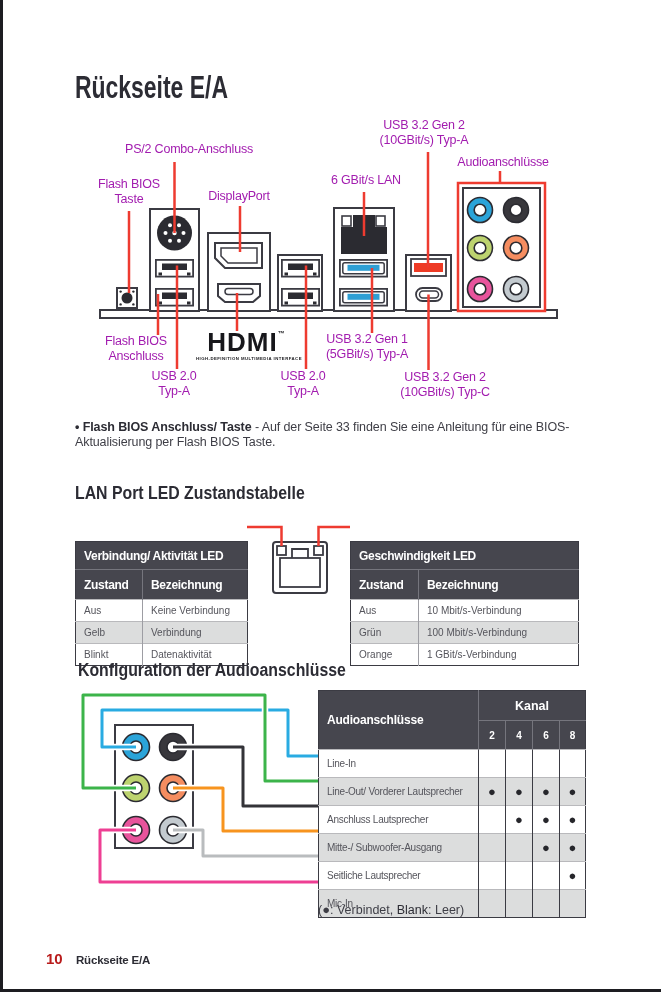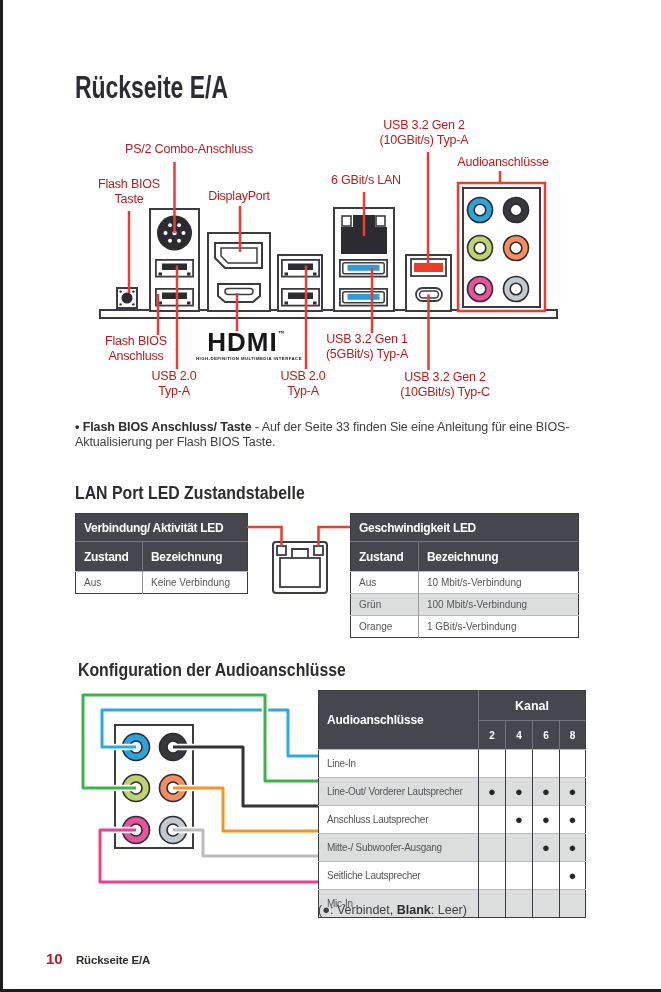--- a/index.html
+++ b/index.html
@@ -8,35 +8,35 @@
   .abs{position:absolute;}
   .edge-left{left:0;top:0;width:3px;height:992px;background:#1d1d21;}
   .edge-bottom{left:0;top:989px;width:661px;height:3px;background:#1d1d21;}
 
   .page-title{left:75px;top:70px;font-size:31px;font-weight:bold;color:#2c2c34;
     transform:scaleX(0.74);transform-origin:left top;white-space:nowrap;}
   .section-h{font-size:18px;font-weight:bold;color:#2c2c34;
     transform:scaleX(0.88);transform-origin:left top;white-space:nowrap;}
 
   .dlabel{position:absolute;transform:translateX(-50%);text-align:center;
-    white-space:pre-line;font-size:12.5px;line-height:14.5px;color:#b91c1c;letter-spacing:-0.2px;}
+    white-space:pre-line;font-size:12.5px;line-height:14.5px;color:#a21caf;letter-spacing:-0.2px;}
 
   .note{left:75px;top:420px;width:517px;font-size:12.5px;line-height:14.5px;color:#3e3e46;letter-spacing:-0.1px;}
   .note .b{font-weight:bold;color:#2c2c34;}
 
   
   .hdmi{left:196px;top:330px;width:100px;text-align:center;color:#17171b;}
   .hdmi .word{font-size:26px;font-weight:bold;letter-spacing:1px;line-height:24px;}
   .hdmi .tm{font-size:7px;vertical-align:top;font-weight:bold;}
   .hdmi .cap{font-size:4.3px;letter-spacing:0.45px;white-space:nowrap;margin-top:1px;font-weight:bold;}
 
   
   table{border-spacing:0;}
   .ledtable{position:absolute;border-collapse:collapse;table-layout:fixed;background:#b91c1c;
-    border:1px solid #3b3b43;}
+    border:1px solid #3b3b43;margin-top:28px;}
   .ledtable th{background:#46464e;color:#fff;font-weight:bold;text-align:left;
     padding:0 0 0 8px;font-size:11.5px;letter-spacing:-0.3px;white-space:nowrap;}
   .ledtable tr.t-title th{height:27px;border-bottom:1px solid #75757d;font-size:12px;}
   .ledtable tr.t-cols th{height:29px;font-size:12px;}
   .ledtable tr.t-cols th + th{border-left:1px solid #75757d;}
   .ledtable td{height:21px;font-size:10px;color:#55555c;padding:0 0 0 8px;
     border-top:1px solid #b9b9bc;white-space:nowrap;background:#fff;}
   .ledtable td + td{border-left:1px solid #9d9da3;}
   .ledtable tbody tr:nth-child(even) td{background:#dcdddd;}
 
@@ -49,21 +49,21 @@
   .audiotable th.ch{font-size:10px;height:26px;border-top:1px solid #75757d;text-align:center;}
   .audiotable th.ch + th.ch{border-left:1px solid #75757d;}
   .audiotable td{border-top:1px solid #b9b9bc;background:#fff;height:25px;}
   .audiotable td.rl{font-size:10px;letter-spacing:-0.25px;color:#55555c;padding-left:8px;
     white-space:nowrap;border-right:1px solid #3b3b43;}
   .audiotable td.dot{text-align:center;font-size:13px;color:#26262b;line-height:1;}
   .audiotable td.dot + td.dot{border-left:1px solid #3b3b43;}
   .audiotable tbody tr:nth-child(even) td{background:#dcdddd;}
 
   .legend{left:318px;top:902px;font-size:12.5px;color:#3e3e46;}
-  .legend .b{font-weight:bold;color:#2c2c34;}
+  .legend .b{font-weight:normal;color:#2c2c34;}
   .legend .dotg{font-size:13px;}
 
   .footer-num{left:46px;top:950px;font-size:15px;font-weight:bold;color:#b91c1c;}
   .footer-title{left:76px;top:954px;font-size:11.5px;font-weight:bold;color:#2c2c34;letter-spacing:-0.2px;}
 </style>
 </head>
 <body>
 
 <div class="abs edge-left"></div>
 <div class="abs edge-bottom"></div>
@@ -226,20 +226,28 @@
     <tr class="t-cols">
       <th>Zustand</th>
       <th>Bezeichnung</th>
     </tr>
   </thead>
   <tbody>
     <tr>
         <td>Aus</td>
         <td>Keine Verbindung</td>
       </tr>
+    <tr>
+        <td>Gelb</td>
+        <td>Verbindung</td>
+      </tr>
+    <tr>
+        <td>Blinkt</td>
+        <td>Datenaktivität</td>
+      </tr>
   </tbody>
 </table>
 
 <svg class="abs" style="left:240px;top:515px;" width="120" height="90" viewBox="240 515 120 90">
   <g fill="none" stroke="#3b3b43" stroke-width="2">
     <rect x="273" y="542" width="54" height="51" rx="3" fill="#fff"></rect>
     <rect x="280" y="558" width="40" height="29" stroke-width="1.8"></rect>
     <polyline points="292,558 292,549 308,549 308,558" stroke-width="1.8"></polyline>
     <rect x="277" y="546" width="9" height="9" stroke-width="1.8"></rect>
     <rect x="314" y="546" width="9" height="9" stroke-width="1.8"></rect>

